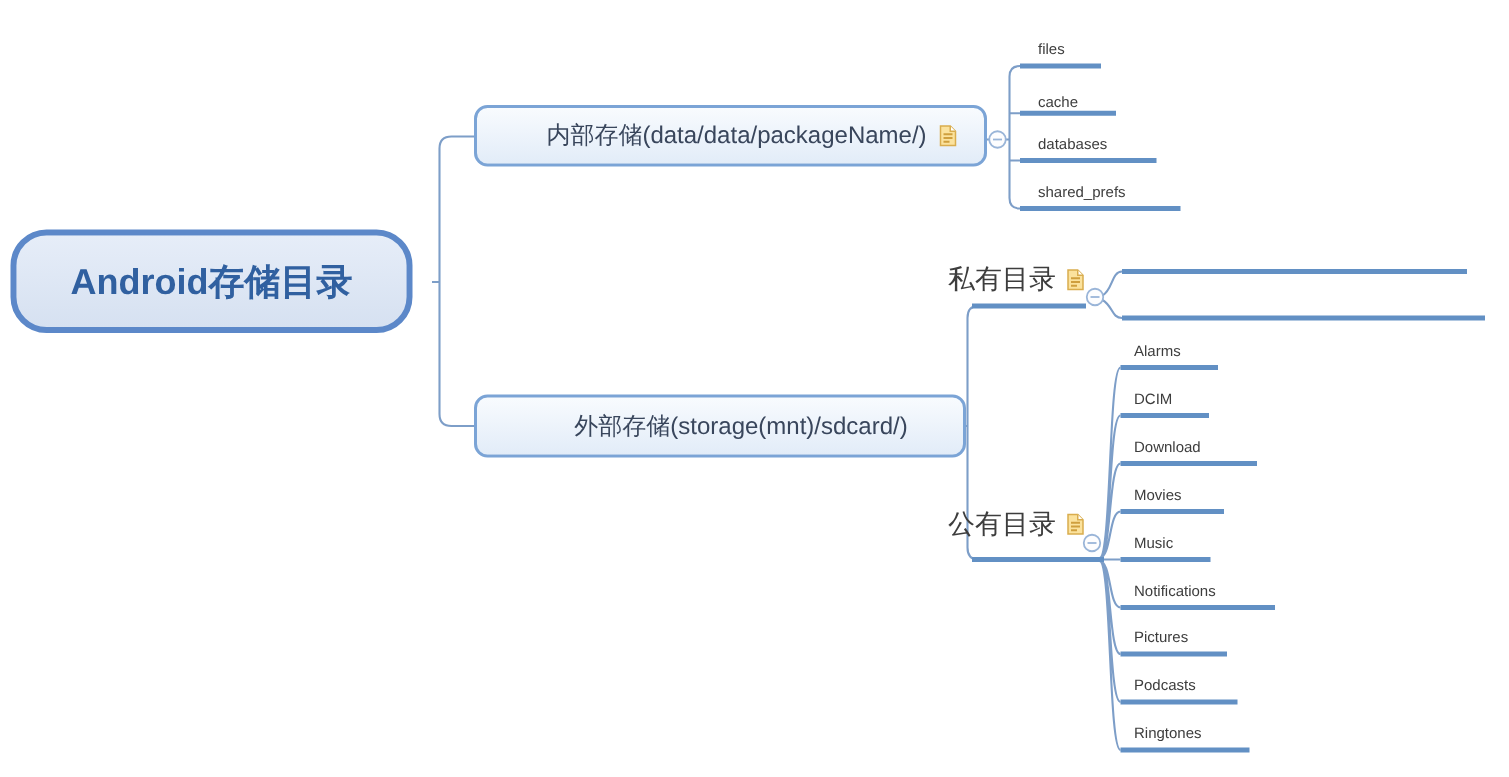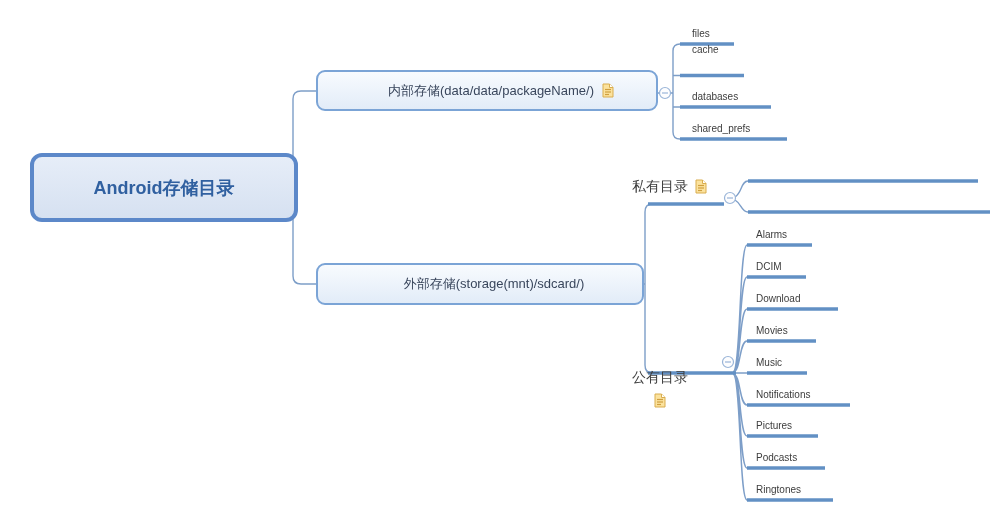--- a/index.html
+++ b/index.html
@@ -11,38 +11,38 @@
     overflow:hidden;
   }
   #wires{position:absolute;left:0;top:0;width:1006px;height:518px;}
 
   .topic-box{
     position:absolute;
     display:flex;align-items:center;justify-content:center;gap:8px;
     border:2px solid #7ba4d6;border-radius:9px;
     background:linear-gradient(180deg,#f8fbfe 0%,#e2ecf8 100%);
     box-sizing:border-box;
-    color:#39465c;font-size:13px;white-space:nowrap;padding-left:28px;
+    color:#39465c;font-size:16px;white-space:nowrap;padding-left:28px;
   }
   .root-box{
-    position:absolute;left:30px;top:153px;width:268px;height:69px;
+    position:absolute;left:7px;top:153px;width:268px;height:69px;
     display:flex;align-items:center;justify-content:center;
-    border:4px solid #5c88c9;border-radius:12px;
+    border:4px solid #5c88c9;border-radius:24px;
     background:linear-gradient(180deg,#e6edf8 0%,#d6e1f1 100%);
     box-sizing:border-box;
-    color:#3060a0;font-size:18px;font-weight:bold;white-space:nowrap;
+    color:#3060a0;font-size:24px;font-weight:bold;white-space:nowrap;
   }
   .line-label{
     position:absolute;height:18px;line-height:18px;
     font-size:10px;color:#3d3d3d;white-space:nowrap;
   }
   .cjk-label{
     position:absolute;height:18px;line-height:18px;
     display:flex;align-items:center;gap:7px;
-    font-size:14px;color:#3d3d3d;white-space:nowrap;
+    font-size:18px;color:#3d3d3d;white-space:nowrap;
   }
   .note{display:inline-flex;flex:none;}
 </style>
 </head>
 <body>
 
 <div id="canvas">
 
   <svg id="wires" viewBox="0 0 1006 518">
 
@@ -113,21 +113,21 @@
         <path d="M1 1 h6.5 l3.5 3.5 V14 H1 Z" fill="#fbe29d" stroke="#d9ad4e" stroke-width="1"></path>
         <path d="M7.5 1 V4.5 H11" fill="#ffffff" stroke="#d9ad4e" stroke-width="1"></path>
         <line x1="3" y1="6.5" x2="9" y2="6.5" stroke="#cf9f3e" stroke-width="1.2"></line>
         <line x1="3" y1="9" x2="9" y2="9" stroke="#cf9f3e" stroke-width="1.2"></line>
         <line x1="3" y1="11.5" x2="7" y2="11.5" stroke="#cf9f3e" stroke-width="1.2"></line>
       </svg>
     </span>
   </div>
 
   <div class="line-label" style="left:692px;top:25px;">files</div>
-  <div class="line-label" style="left:692px;top:41px;">cache</div>
+  <div class="line-label" style="left:692px;top:60px;">cache</div>
   <div class="line-label" style="left:692px;top:88px;">databases</div>
   <div class="line-label" style="left:692px;top:120px;">shared_prefs</div>
 
   <div class="topic-box" style="left:316px;top:263px;width:328px;height:42px;">
     <span>外部存储(storage(mnt)/sdcard/)</span>
   </div>
 
   <div class="cjk-label" style="left:632px;top:177px;">
     <span>私有目录</span>
     <span class="note">
@@ -135,21 +135,21 @@
         <path d="M1 1 h6.5 l3.5 3.5 V14 H1 Z" fill="#fbe29d" stroke="#d9ad4e" stroke-width="1"></path>
         <path d="M7.5 1 V4.5 H11" fill="#ffffff" stroke="#d9ad4e" stroke-width="1"></path>
         <line x1="3" y1="6.5" x2="9" y2="6.5" stroke="#cf9f3e" stroke-width="1.2"></line>
         <line x1="3" y1="9" x2="9" y2="9" stroke="#cf9f3e" stroke-width="1.2"></line>
         <line x1="3" y1="11.5" x2="7" y2="11.5" stroke="#cf9f3e" stroke-width="1.2"></line>
       </svg>
     </span>
   </div>
 
 
-  <div class="cjk-label" style="left:632px;top:368px;flex-direction:column;">
+  <div class="cjk-label" style="left:632px;top:340px;">
     <span>公有目录</span>
     <span class="note">
       <svg width="12" height="15" viewBox="0 0 12 15">
         <path d="M1 1 h6.5 l3.5 3.5 V14 H1 Z" fill="#fbe29d" stroke="#d9ad4e" stroke-width="1"></path>
         <path d="M7.5 1 V4.5 H11" fill="#ffffff" stroke="#d9ad4e" stroke-width="1"></path>
         <line x1="3" y1="6.5" x2="9" y2="6.5" stroke="#cf9f3e" stroke-width="1.2"></line>
         <line x1="3" y1="9" x2="9" y2="9" stroke="#cf9f3e" stroke-width="1.2"></line>
         <line x1="3" y1="11.5" x2="7" y2="11.5" stroke="#cf9f3e" stroke-width="1.2"></line>
       </svg>
     </span>

